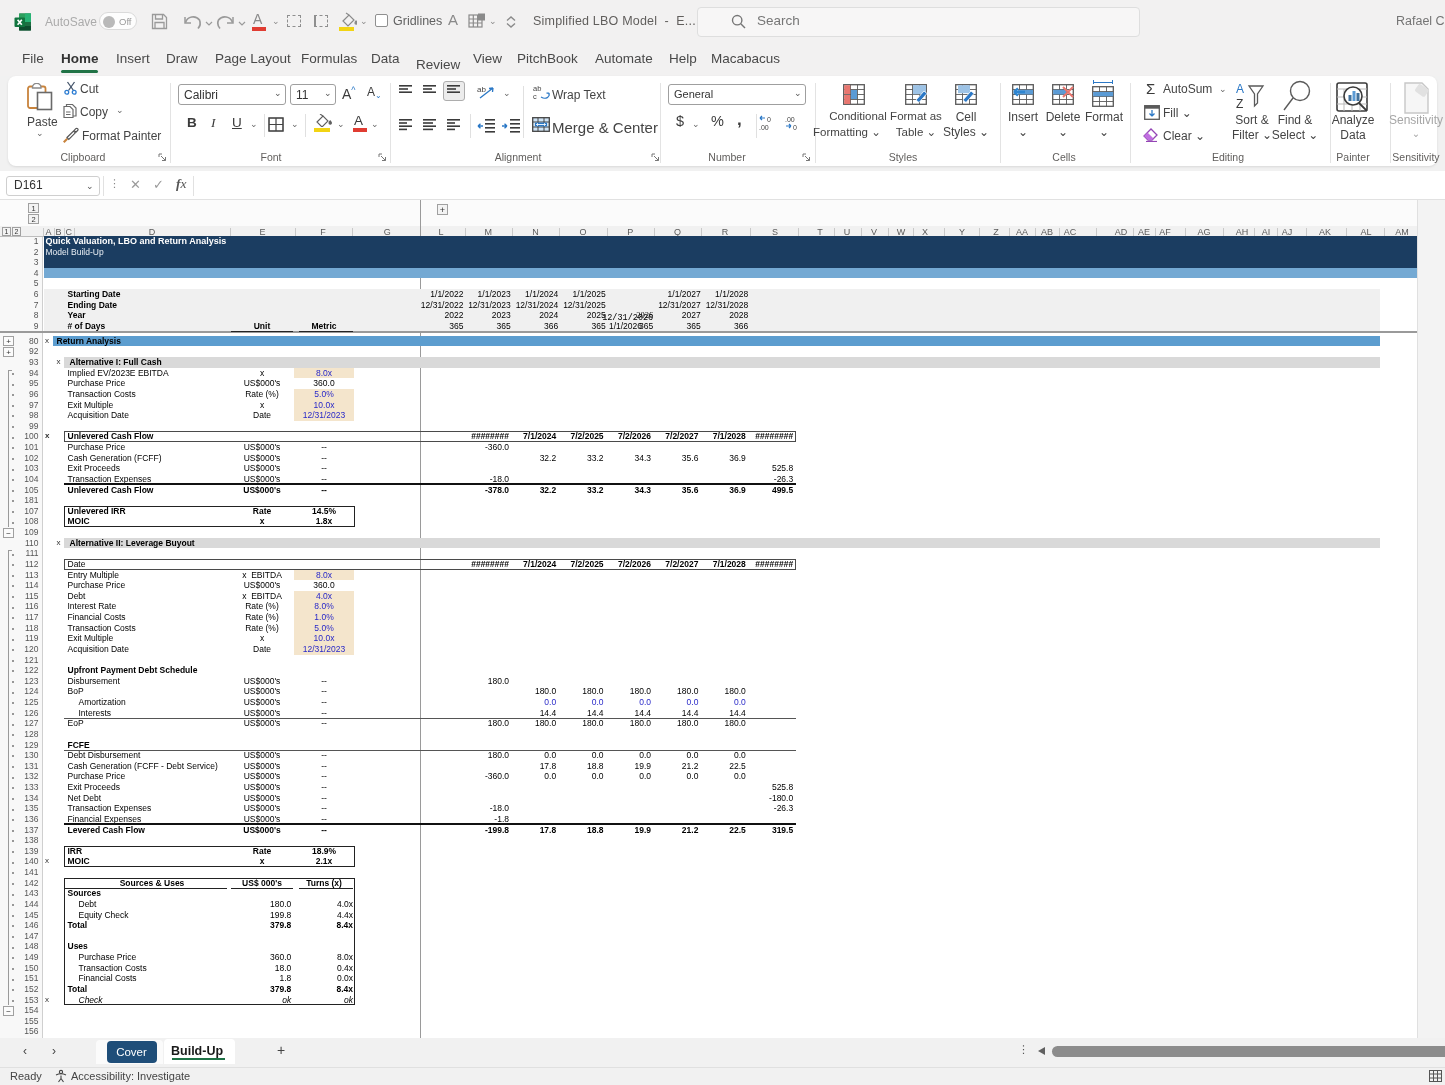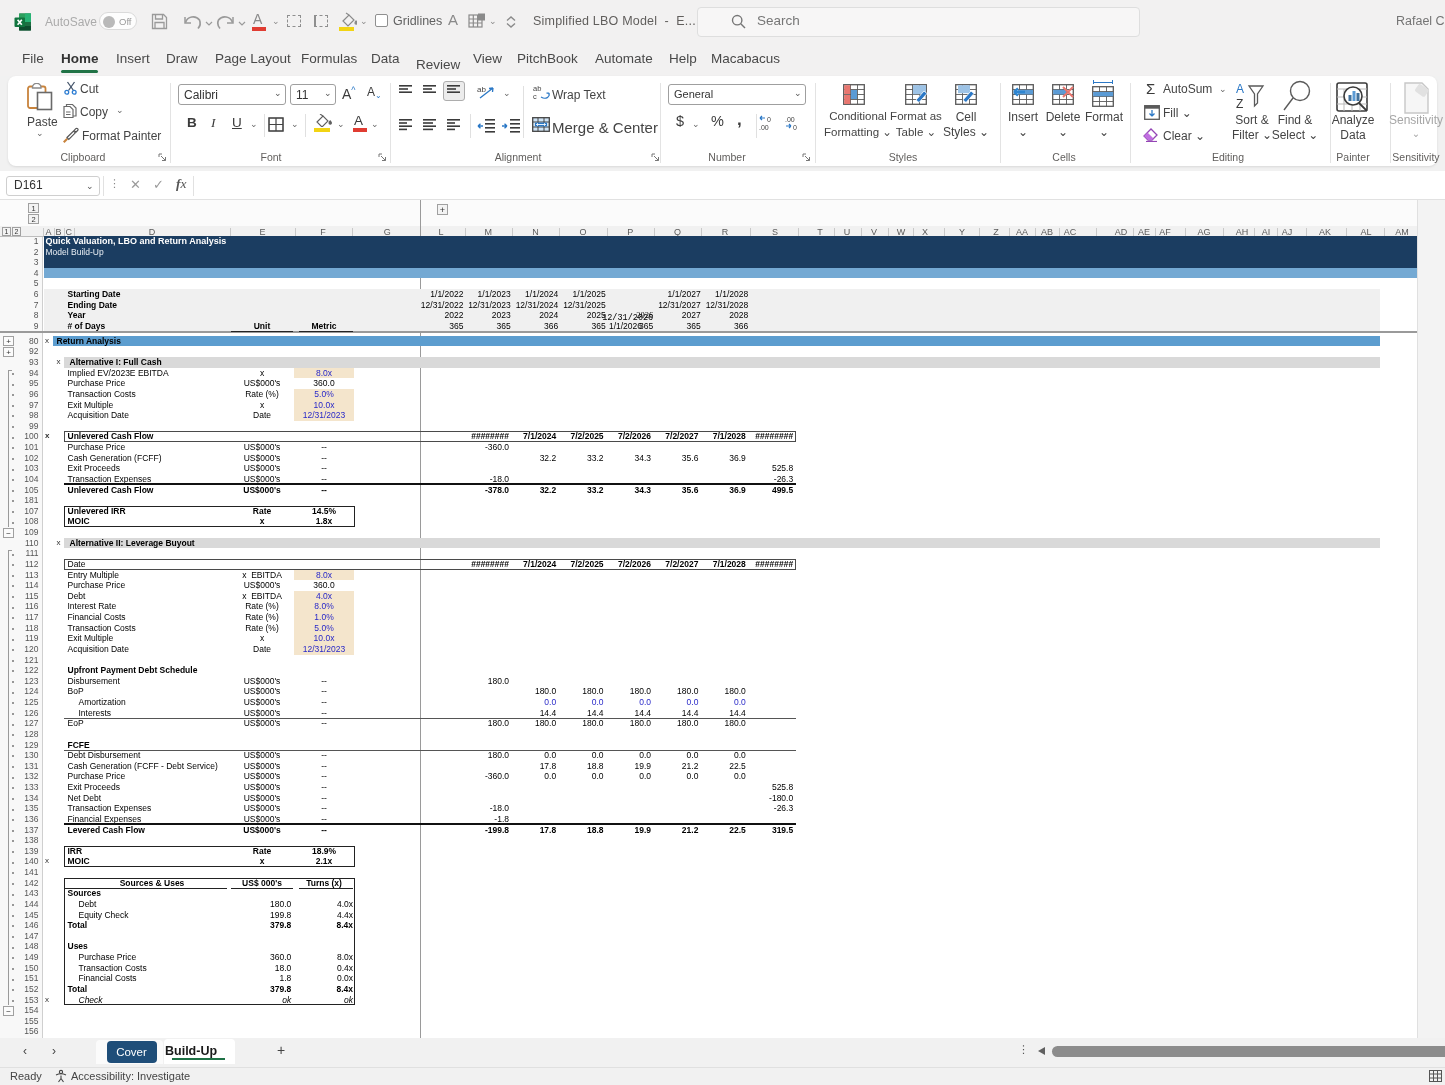--- a/index.html
+++ b/index.html
@@ -265,21 +265,21 @@
 <text x="8" y="15" font-size="7" fill="#444" font-family="Liberation Sans">0</text>
   </svg>
 <svg class="abs" style="left:843px;top:84px" width="22" height="21" viewBox="0 0 22 21">
 <rect x="0.7" y="0.7" width="20.6" height="19.6" fill="#fff" stroke="#5a5a5a" stroke-width="1.3"></rect>
 <path d="M0.7 5.5 h20.6 M0.7 10.5 h20.6 M0.7 15.5 h20.6 M7.5 0.7 v19.6 M14.5 0.7 v19.6" stroke="#5a5a5a" stroke-width="0.9"></path>
 <rect x="1.2" y="1.2" width="6" height="8.9" fill="#e8766f"></rect>
     <rect x="1.2" y="11" width="6" height="9" fill="#e8766f"></rect>
     <rect x="8" y="6" width="6" height="9" fill="#5b9bd5"></rect>
   </svg>
 <div class="abs" style="left:813px;top:110px;width:90px;text-align:center;font-size:11.5px;color:#444;">Conditional</div>
-<div class="abs" style="left:813px;top:125px;width:90px;text-align:center;font-size:11.5px;color:#444;">Formatting ⌄</div>
+<div class="abs" style="left:813px;top:125px;width:90px;text-align:left;font-size:11.5px;color:#444;">Formatting ⌄</div>
 <svg class="abs" style="left:905px;top:84px" width="22" height="21" viewBox="0 0 22 21">
 <rect x="0.7" y="0.7" width="20.6" height="19.6" fill="#fff" stroke="#5a5a5a" stroke-width="1.3"></rect>
 <path d="M0.7 5.5 h20.6 M0.7 10.5 h20.6 M0.7 15.5 h20.6 M7.5 0.7 v19.6 M14.5 0.7 v19.6" stroke="#5a5a5a" stroke-width="0.9"></path>
 <rect x="8" y="1.2" width="13" height="9" fill="#9dc3e6"></rect>
     <path d="M11 16 l8-9 l3 2.5 l-8 9 z" fill="#2b78c6" stroke="#fff" stroke-width="0.8"></path>
   </svg>
 <div class="abs" style="left:871px;top:110px;width:90px;text-align:center;font-size:11.5px;color:#444;">Format as</div>
 <div class="abs" style="left:871px;top:125px;width:90px;text-align:center;font-size:11.5px;color:#444;">Table ⌄</div>
 <svg class="abs" style="left:955px;top:84px" width="22" height="21" viewBox="0 0 22 21">
 <rect x="0.7" y="0.7" width="20.6" height="19.6" fill="#fff" stroke="#5a5a5a" stroke-width="1.3"></rect>
@@ -884,21 +884,21 @@
 <div class="abs" style="left:12px;top:978.6125px;width:2px;height:2px;background:#777;border-radius:50%;"></div>
 <div class="abs" style="left:12px;top:989.2375px;width:2px;height:2px;background:#777;border-radius:50%;"></div>
 <div class="abs" style="left:12px;top:999.8625px;width:2px;height:2px;background:#777;border-radius:50%;"></div>
 <div class="abs" style="left:3px;top:1005.675px;width:11px;height:10px;border:1px solid #a0a0a0;background:#fbfbfb;font-size:8px;color:#333;text-align:center;line-height:9px;">−</div>
 <div class="abs" style="left:0;top:1038px;width:1445px;height:29px;background:#f1f1f1;"></div>
 <div class="abs" style="left:23px;top:1044px;font-size:12px;color:#444;">‹</div>
 <div class="abs" style="left:52px;top:1044px;font-size:12px;color:#444;">›</div>
 <div class="abs" style="left:96px;top:1039.5px;width:67px;height:24px;background:#fbfbfb;border-radius:4px 4px 0 0;"></div>
 <div class="abs" style="left:163.5px;top:1038.5px;width:71px;height:25px;background:#fff;border-radius:4px 4px 0 0;"></div>
 <div class="abs" style="left:106.5px;top:1041px;width:50px;height:22px;background:#1f4e79;border-radius:4px;color:#fff;font-size:11.5px;text-align:center;line-height:22px;">Cover</div>
-<div class="abs" style="left:165px;top:1044px;font-size:12.5px;font-weight:bold;color:#1a1a1a;">Build-Up</div>
+<div class="abs" style="left:171px;top:1044px;font-size:12.5px;font-weight:bold;color:#1a1a1a;">Build-Up</div>
 <div class="abs" style="left:171.5px;top:1057.5px;width:53px;height:2.2px;background:#1e7145;"></div>
 <div class="abs" style="left:277px;top:1042px;font-size:14px;color:#444;">+</div>
 <div class="abs" style="left:1018px;top:1043px;font-size:11px;color:#555;">⋮</div>
 <div class="abs" style="left:1038px;top:1047px;width:0;height:0;border-top:4.5px solid transparent;border-bottom:4.5px solid transparent;border-right:7px solid #606060;"></div>
 <div class="abs" style="left:1052px;top:1046px;width:393px;height:11px;background:#8c8c8c;border-radius:5.5px 0 0 5.5px;"></div>
 <div class="abs" style="left:0;top:1067px;width:1445px;height:18px;background:#f1f1f1;border-top:1px solid #e0e0e0;"></div>
 <div class="abs" style="left:10px;top:1070px;font-size:11px;color:#444;">Ready</div>
 <svg class="abs" style="left:54px;top:1069px" width="14" height="14" viewBox="0 0 14 14" fill="none" stroke="#444" stroke-width="1.1">
 <circle cx="7" cy="3" r="1.6"></circle>
     <path d="M2 6 c3-1.5 7-1.5 10 0 M7 6.5 v3 M7 9.5 l-2.5 3.5 M7 9.5 l2.5 3.5"></path>

